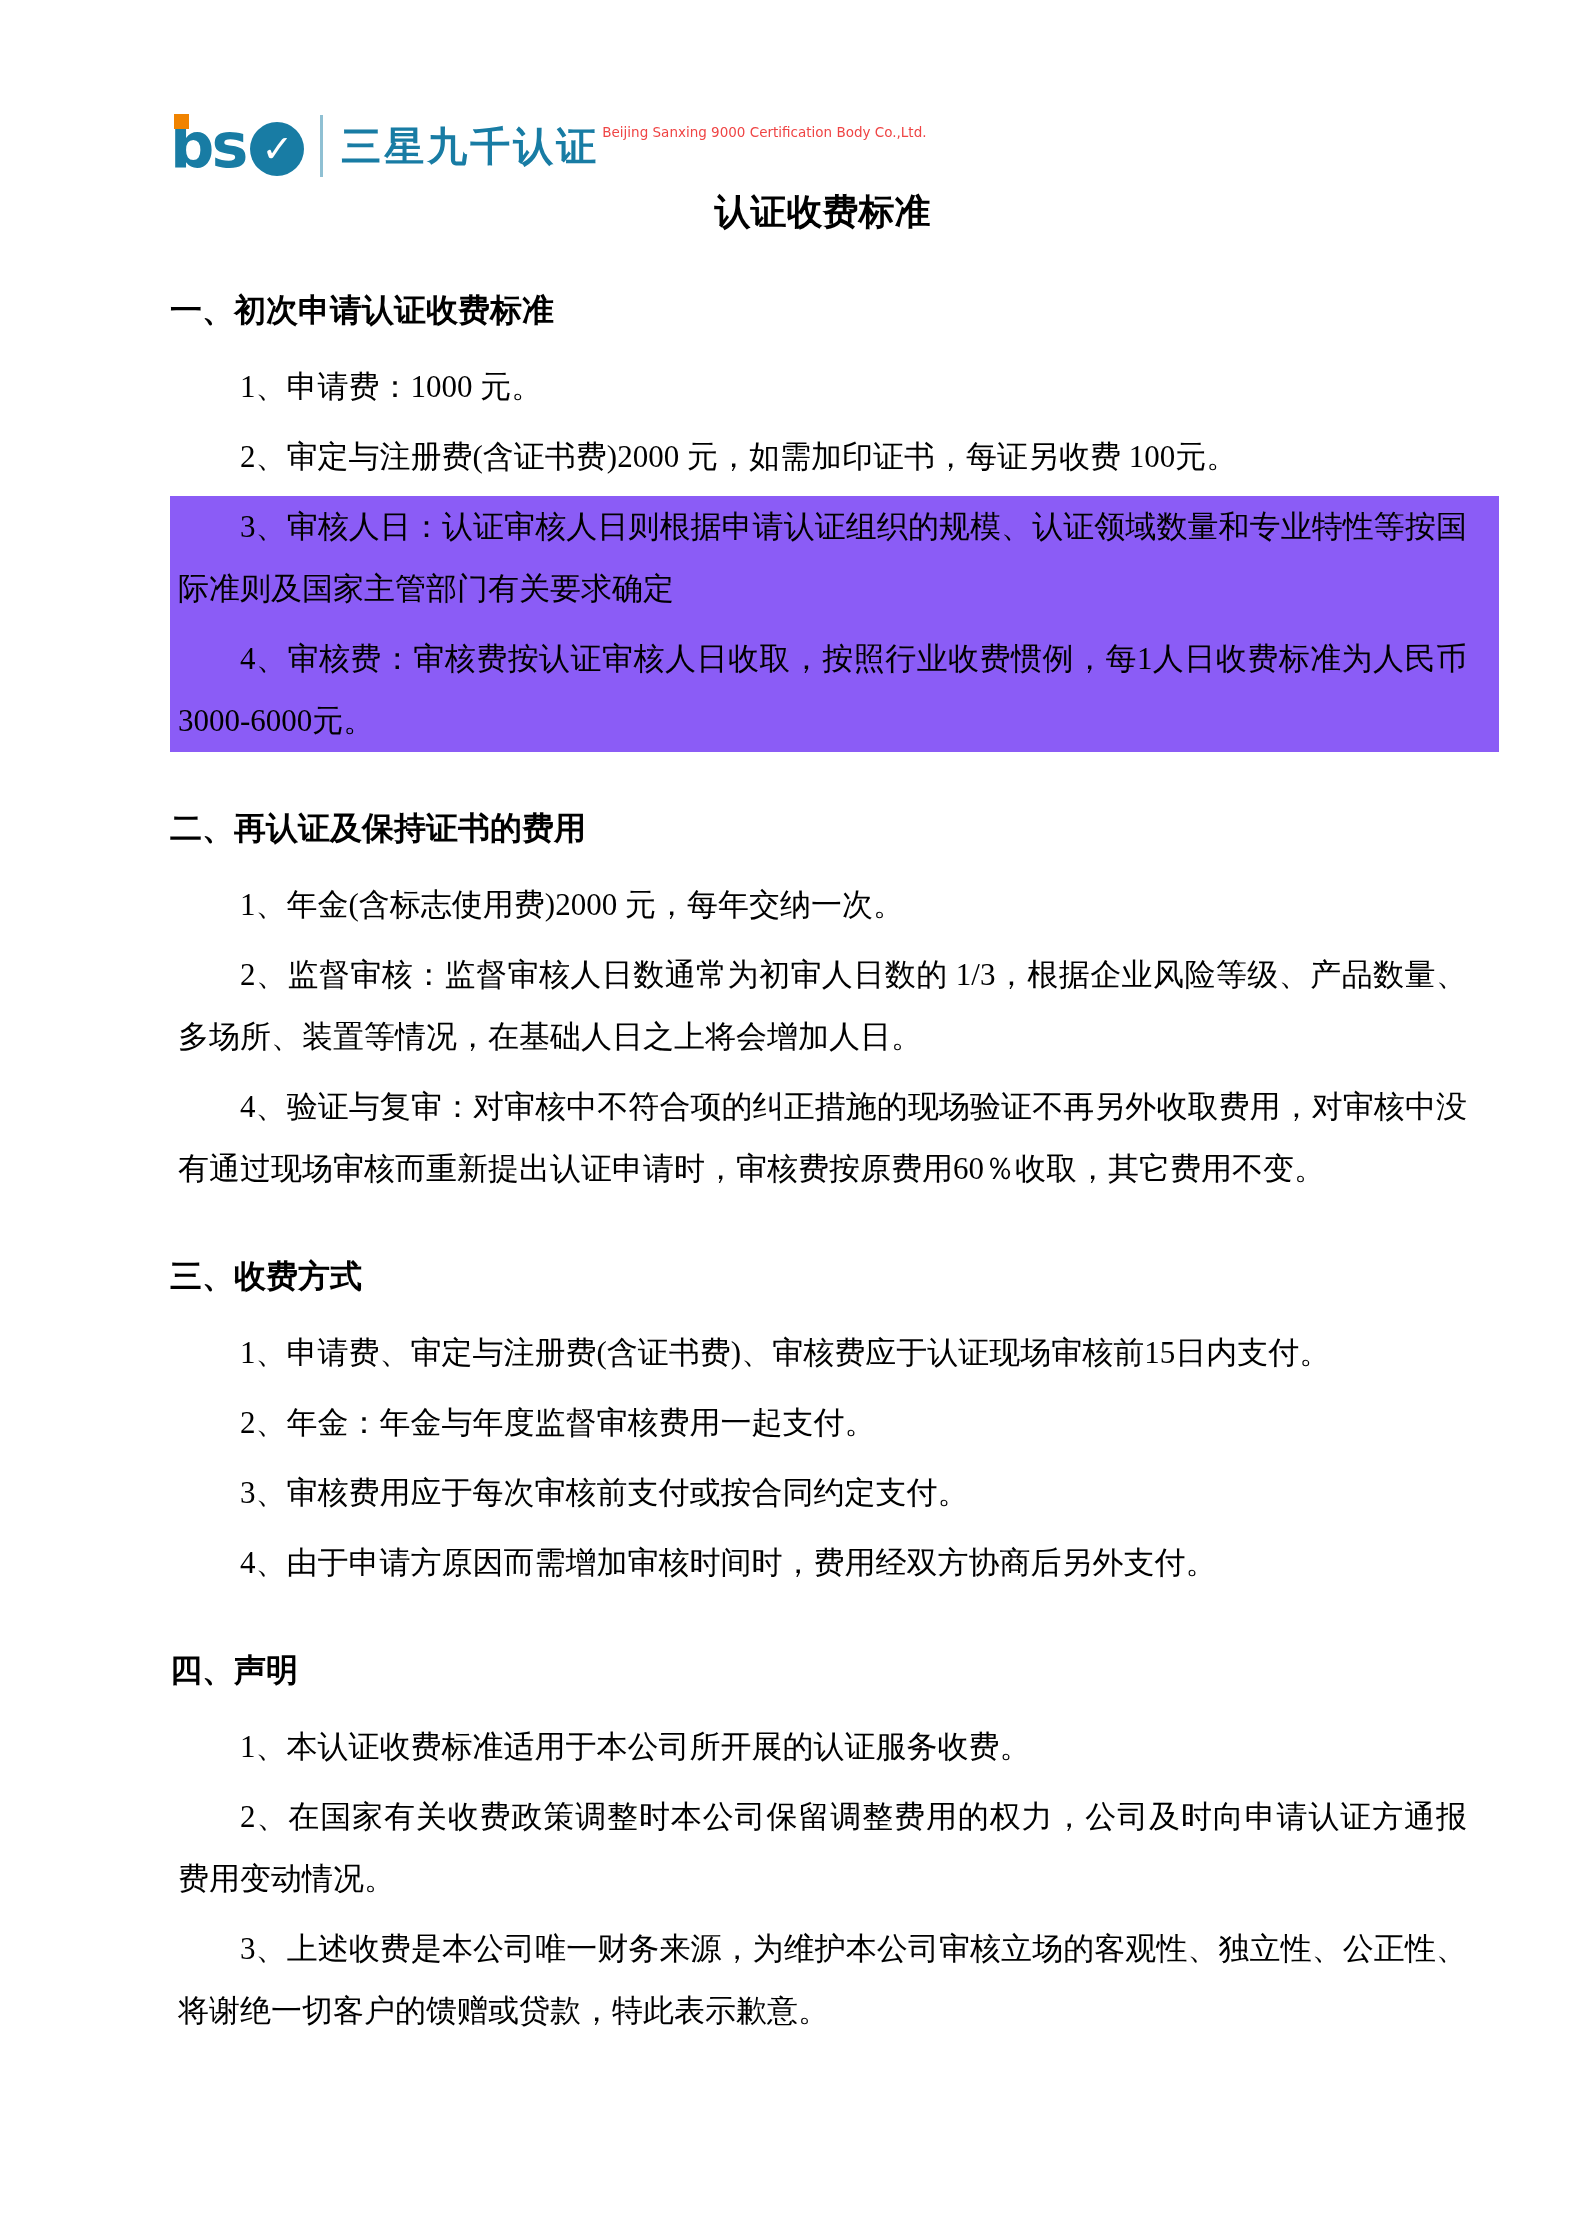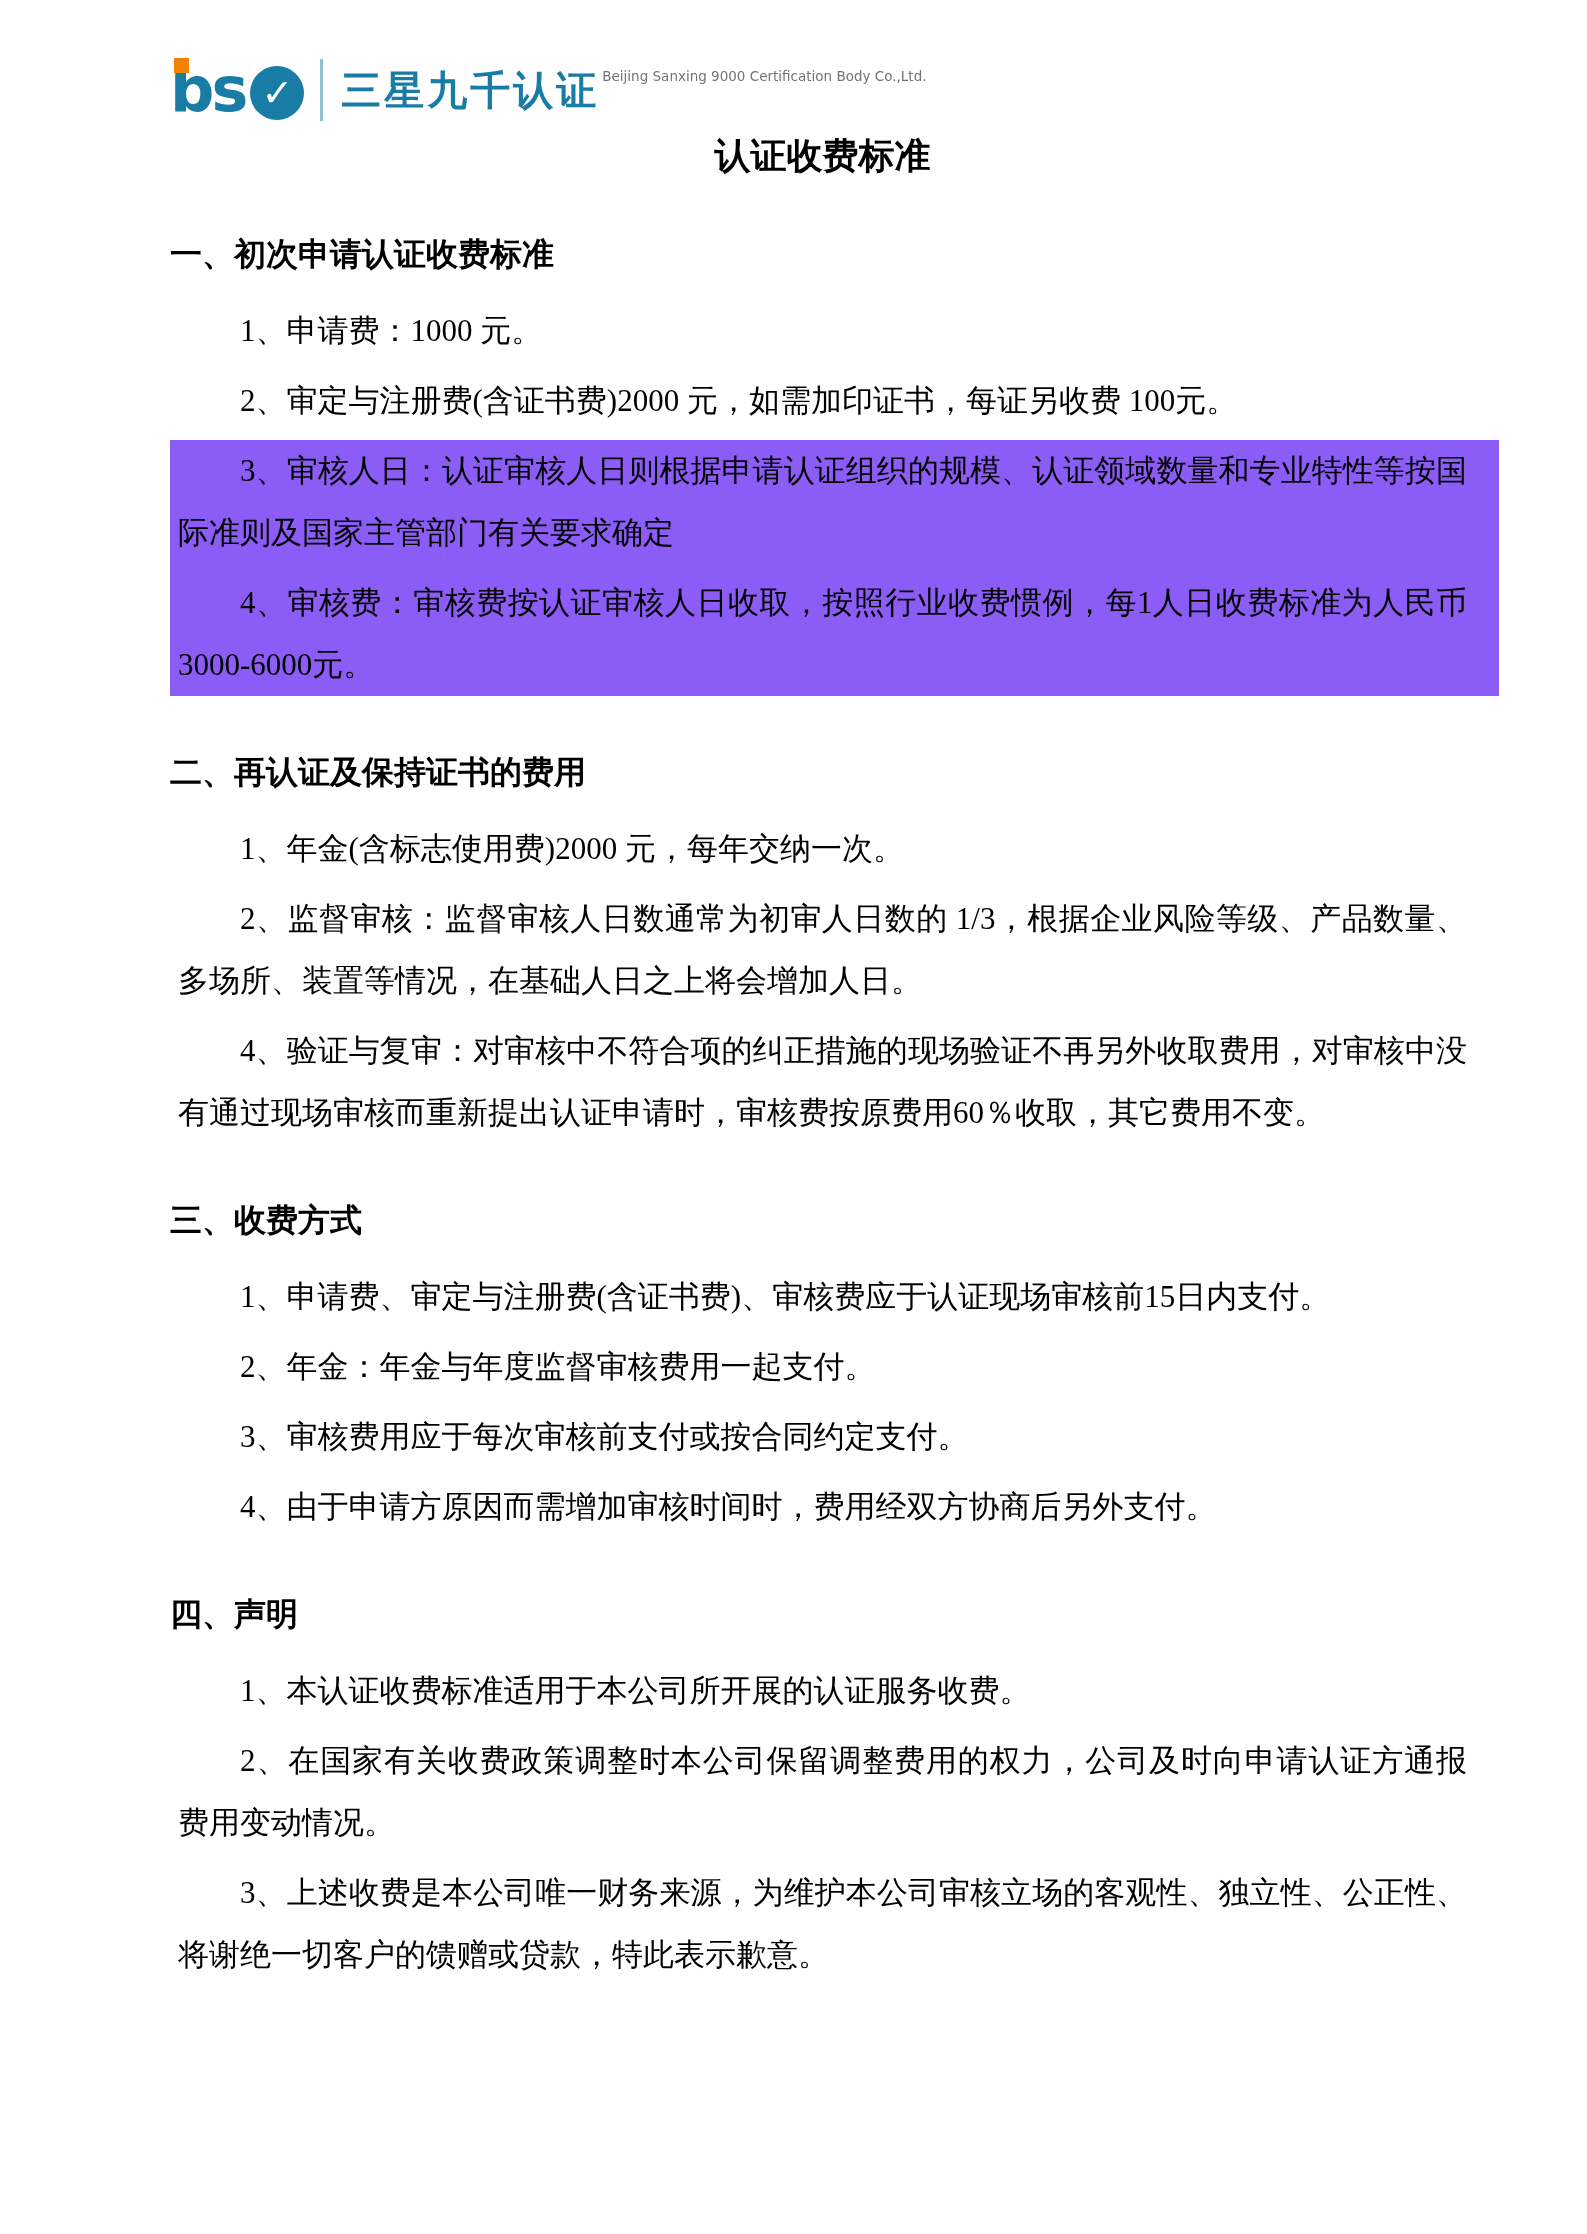--- a/index.html
+++ b/index.html
@@ -6,21 +6,21 @@
   .page {
     position:relative;
     width:1587px;
     height:2234px;
     background:#ffffff;
     overflow:hidden;
     font-family:"Liberation Serif","DejaVu Serif",serif;
     color:#000000;
   }
   .content {
-    padding:56px 112px 0 170px;
+    padding:112px 112px 0 170px;
   }
 
   
   .logo-row {
     display:flex;
     align-items:center;
     height:68px;
   }
   .logo-mark {
     position:relative;
@@ -78,21 +78,21 @@
     font-weight:bold;
     font-size:40px;
     line-height:1;
     letter-spacing:3px;
     color:#187CA4;
   }
   .logo-en {
     font-family:"DejaVu Sans","Liberation Sans",sans-serif;
     font-size:13.5px;
     line-height:1;
-    color:#737373;
+    color:#ef4444;
   }
 
   
   .doc-title {
     text-align:center;
     font-size:36px;
     font-weight:bold;
     margin:10px 0 0 0;
     line-height:44px;
   }

